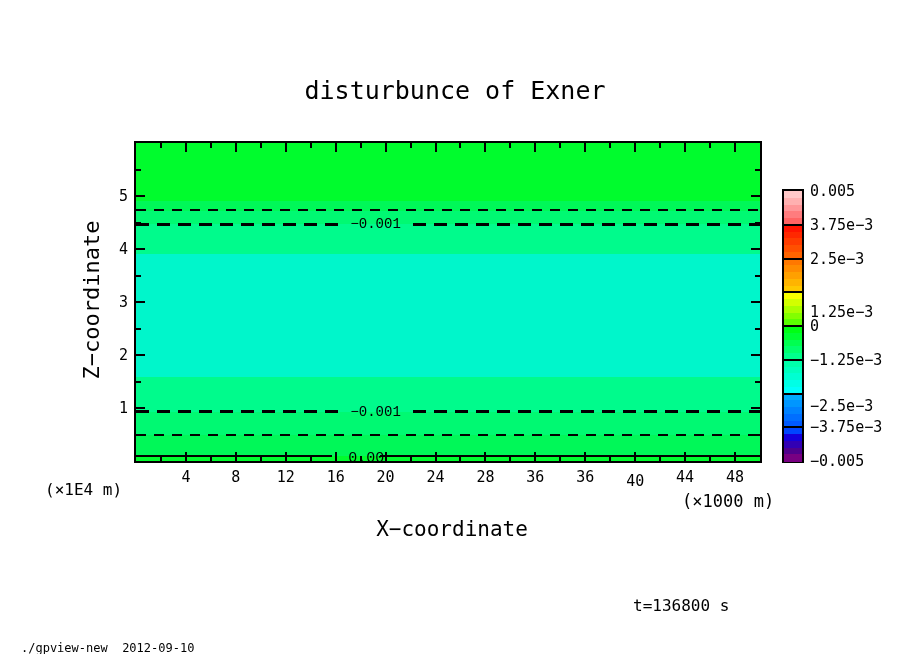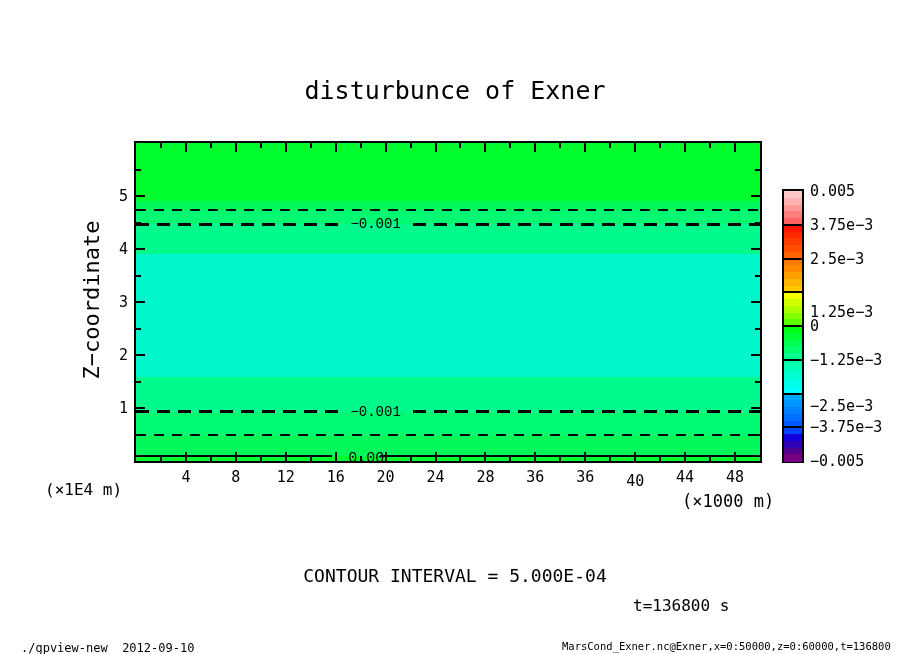--- a/index.html
+++ b/index.html
@@ -150,20 +150,21 @@
       <div class="ticklabel" style="left: 735.04px; top: 468px; transform: translateX(-50%);">48</div>
     </div>
   <div id="yticklabels">
       <div class="ticklabel" style="left: 88px; width: 40px; text-align: right; top: 408px; transform: translateY(-50%);">1</div>
       <div class="ticklabel" style="left: 88px; width: 40px; text-align: right; top: 355px; transform: translateY(-50%);">2</div>
       <div class="ticklabel" style="left: 88px; width: 40px; text-align: right; top: 302px; transform: translateY(-50%);">3</div>
       <div class="ticklabel" style="left: 88px; width: 40px; text-align: right; top: 249px; transform: translateY(-50%);">4</div>
       <div class="ticklabel" style="left: 88px; width: 40px; text-align: right; top: 196px; transform: translateY(-50%);">5</div>
     </div>
 
+  <div class="abs xlabel" style="left:452px;top:517px;transform:translateX(-50%);">X−coordinate</div>
 
   <div class="abs xunit" style="left:682px;top:491px;">(×1000 m)</div>
 
   <div class="colorbar" id="colorbar">
       <div class="strip" style="left: 0px; top: 0px; width: 18px; height: 7.25px; background: rgb(255, 200, 200);"></div>
       <div class="strip" style="left: 0px; top: 6.75px; width: 18px; height: 7.25px; background: rgb(255, 176, 176);"></div>
       <div class="strip" style="left: 0px; top: 13.5px; width: 18px; height: 7.25px; background: rgb(255, 150, 152);"></div>
       <div class="strip" style="left: 0px; top: 20.25px; width: 18px; height: 7.25px; background: rgb(255, 124, 126);"></div>
       <div class="strip" style="left: 0px; top: 27px; width: 18px; height: 7.25px; background: rgb(255, 100, 100);"></div>
       <div class="strip" style="left: 0px; top: 33.75px; width: 18px; height: 7.25px; background: rgb(255, 20, 0);"></div>
@@ -214,21 +215,19 @@
       <div class="cblabel" style="left: 810px; top: 224.75px; transform: translateY(-50%);">3.75e−3</div>
       <div class="cblabel" style="left: 810px; top: 258.5px; transform: translateY(-50%);">2.5e−3</div>
       <div class="cblabel" style="left: 810px; top: 292.25px; transform: translateY(-50%); margin-top: 20px;">1.25e−3</div>
       <div class="cblabel" style="left: 810px; top: 326px; transform: translateY(-50%);">0</div>
       <div class="cblabel" style="left: 810px; top: 359.75px; transform: translateY(-50%);">−1.25e−3</div>
       <div class="cblabel" style="left: 810px; top: 393.5px; transform: translateY(-50%); margin-top: 12px;">−2.5e−3</div>
       <div class="cblabel" style="left: 810px; top: 427.25px; transform: translateY(-50%);">−3.75e−3</div>
       <div class="cblabel" style="left: 810px; top: 461px; transform: translateY(-50%);">−0.005</div>
     </div>
 
-  <div class="abs ci" style="left:455px;top:565px;transform:translateX(-50%);">CONTOUR INTERVAL = 5.000E-04</div>
 
   <div class="abs time" style="left:633px;top:596px;">t=136800 s</div>
 
   <div class="abs footL" style="left:21px;top:641px;">./gpview-new  2012-09-10</div>
 
-  <div class="abs footR" style="left:562px;top:640px;">MarsCond_Exner.nc@Exner,x=0:50000,z=0:60000,t=136800</div>
 
 </div>
 
 </body></html>

